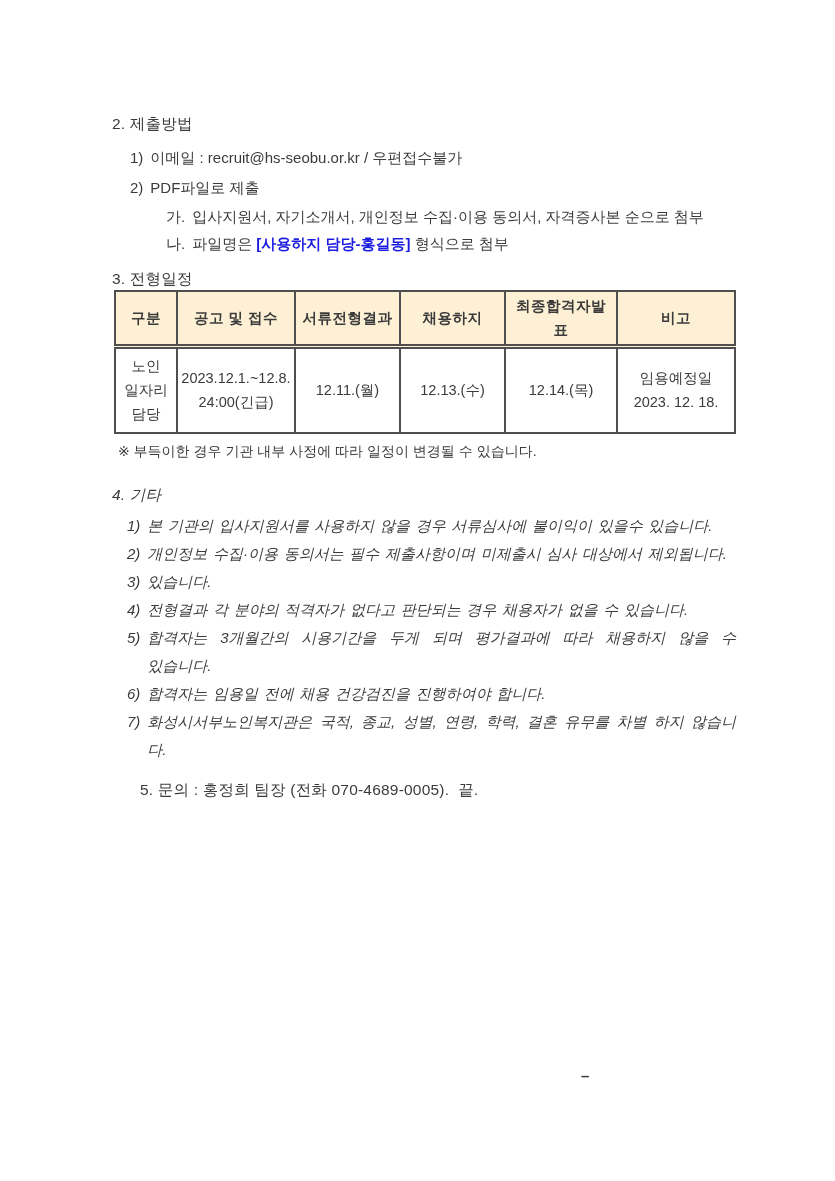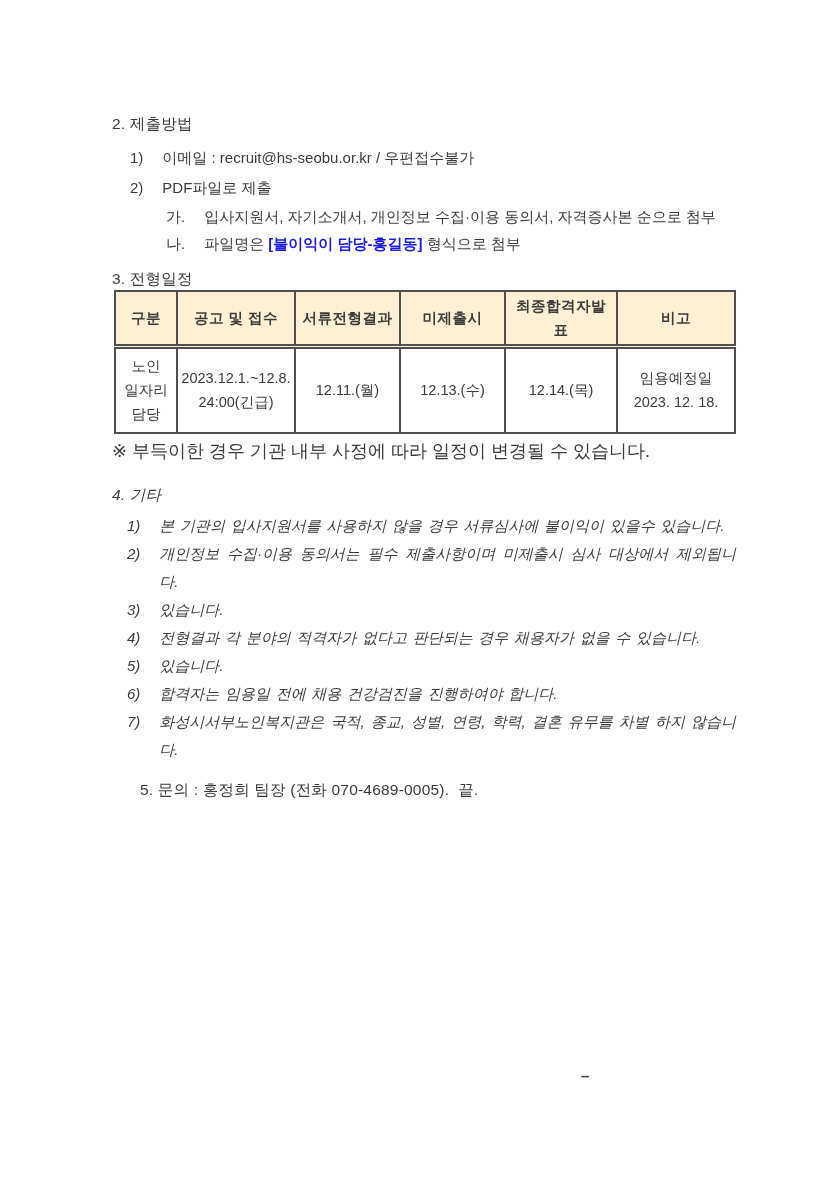--- a/index.html
+++ b/index.html
@@ -33,21 +33,21 @@
     font-size:15.5px;
     line-height:22px;
     letter-spacing:0.2px;
   }
   
   .sec2 .li{display:flex;line-height:30px;}
   .sec2 .items{margin-top:8px;padding-left:18px;}
   .sec2 .subitems{padding-left:36px;}
   .sec2 .subitems .li{line-height:27px;}
   .num{flex:none;margin-right:7px;white-space:nowrap;}
-  .txt{flex:1;margin-left:12px;}
+  .txt{flex:1;}
   .hl{color:var(--accent);font-weight:700;}
   
   .sec3{margin-top:11px;}
   .schedule-table{
     width:620px;
     margin-left:2px;
     border-collapse:collapse;
     table-layout:fixed;
     font-size:14.5px;
   }
@@ -66,21 +66,22 @@
     border-bottom:5px double var(--tborder);
     letter-spacing:0.5px;
   }
   .schedule-table td{
     height:86px;
     white-space:pre-line;
   }
   .table-note{
     margin-top:6px;
     line-height:22px;
-    font-size:18px;
+    font-size:14px;
+    margin-left:6px;
   }
   
   .sec4{margin-top:22px;font-style:italic;}
   .sec4 .items{margin-top:6px;padding-left:15px;}
   .sec4 .li{display:flex;line-height:28px;}
   .sec4 .txt{text-align:justify;word-spacing:1.5px;}
   .sec4 .jline{text-align:justify;text-align-last:justify;word-spacing:2px;}
   
   .sec5{margin-top:14px;line-height:24px;white-space:pre-wrap;margin-left:28px;}
   .footer-mark{
@@ -110,21 +111,21 @@
           <span class="num">2)</span>
           <span class="txt">PDF파일로 제출</span>
         </div>
         <div class="subitems">
           <div class="li">
             <span class="num">가.</span>
             <span class="txt">입사지원서, 자기소개서, 개인정보 수집·이용 동의서, 자격증사본 순으로 첨부</span>
           </div>
           <div class="li">
             <span class="num">나.</span>
-            <span class="txt"><span>파일명은</span> <span class="hl">[불이익이 담당-홍길동]</span> <span>형식으로 첨부</span></span>
+            <span class="txt"><span>파일명은</span> <span class="hl">[사용하지 담당-홍길동]</span> <span>형식으로 첨부</span></span>
           </div>
         </div>
       </div>
     </div>
 
     <div class="sec3">
       <div class="heading">3. 전형일정</div>
       <table class="schedule-table">
         <colgroup>
           <col style="width:62px">
@@ -132,21 +133,21 @@
             <col style="width:105px">
           <col style="width:105px">
             <col style="width:112px">
             <col style="width:118px">
         </colgroup>
         <thead>
           <tr>
             <th>구분</th>
             <th>공고 및 접수</th>
             <th>서류전형결과</th>
-            <th>미제출시</th>
+            <th>채용하지</th>
             <th>최종합격자발표</th>
             <th>비고</th>
           </tr>
         </thead>
         <tbody>
           <tr>
             <td>노인
 일자리
 담당</td>
             <td>2023.12.1.~12.8.
@@ -179,20 +180,21 @@
             <div>있습니다.</div>
           </span>
         </div>
         <div class="li">
           <span class="num">4)</span>
           <span class="txt">전형결과 각 분야의 적격자가 없다고 판단되는 경우 채용자가 없을 수 있습니다.</span>
         </div>
         <div class="li">
           <span class="num">5)</span>
           <span class="txt">
+            <div class="jline">합격자는 3개월간의 시용기간을 두게 되며 평가결과에 따라 채용하지 않을 수</div>
             <div>있습니다.</div>
           </span>
         </div>
         <div class="li">
           <span class="num">6)</span>
           <span class="txt">합격자는 임용일 전에 채용 건강검진을 진행하여야 합니다.</span>
         </div>
         <div class="li">
           <span class="num">7)</span>
           <span class="txt">화성시서부노인복지관은 국적, 종교, 성별, 연령, 학력, 결혼 유무를 차별 하지 않습니다.</span>

